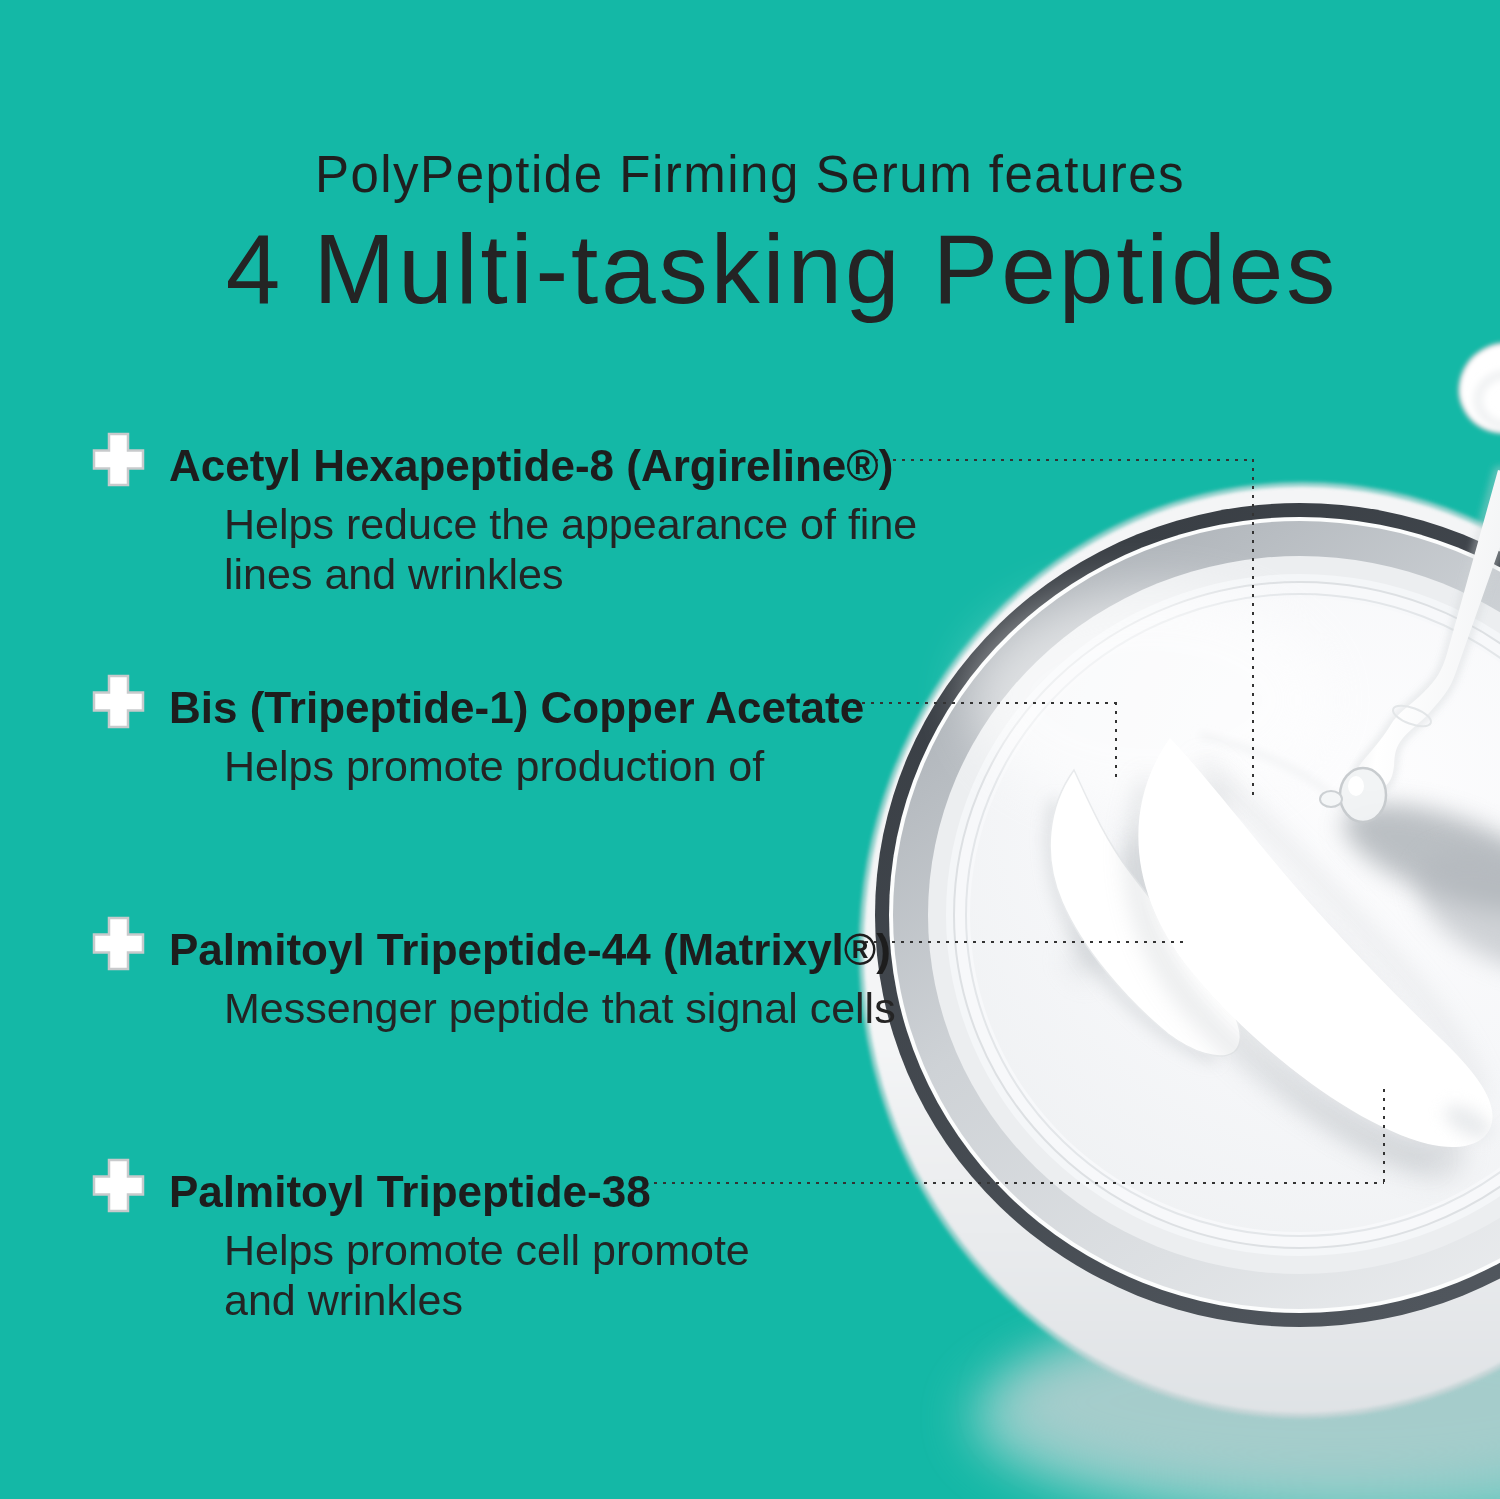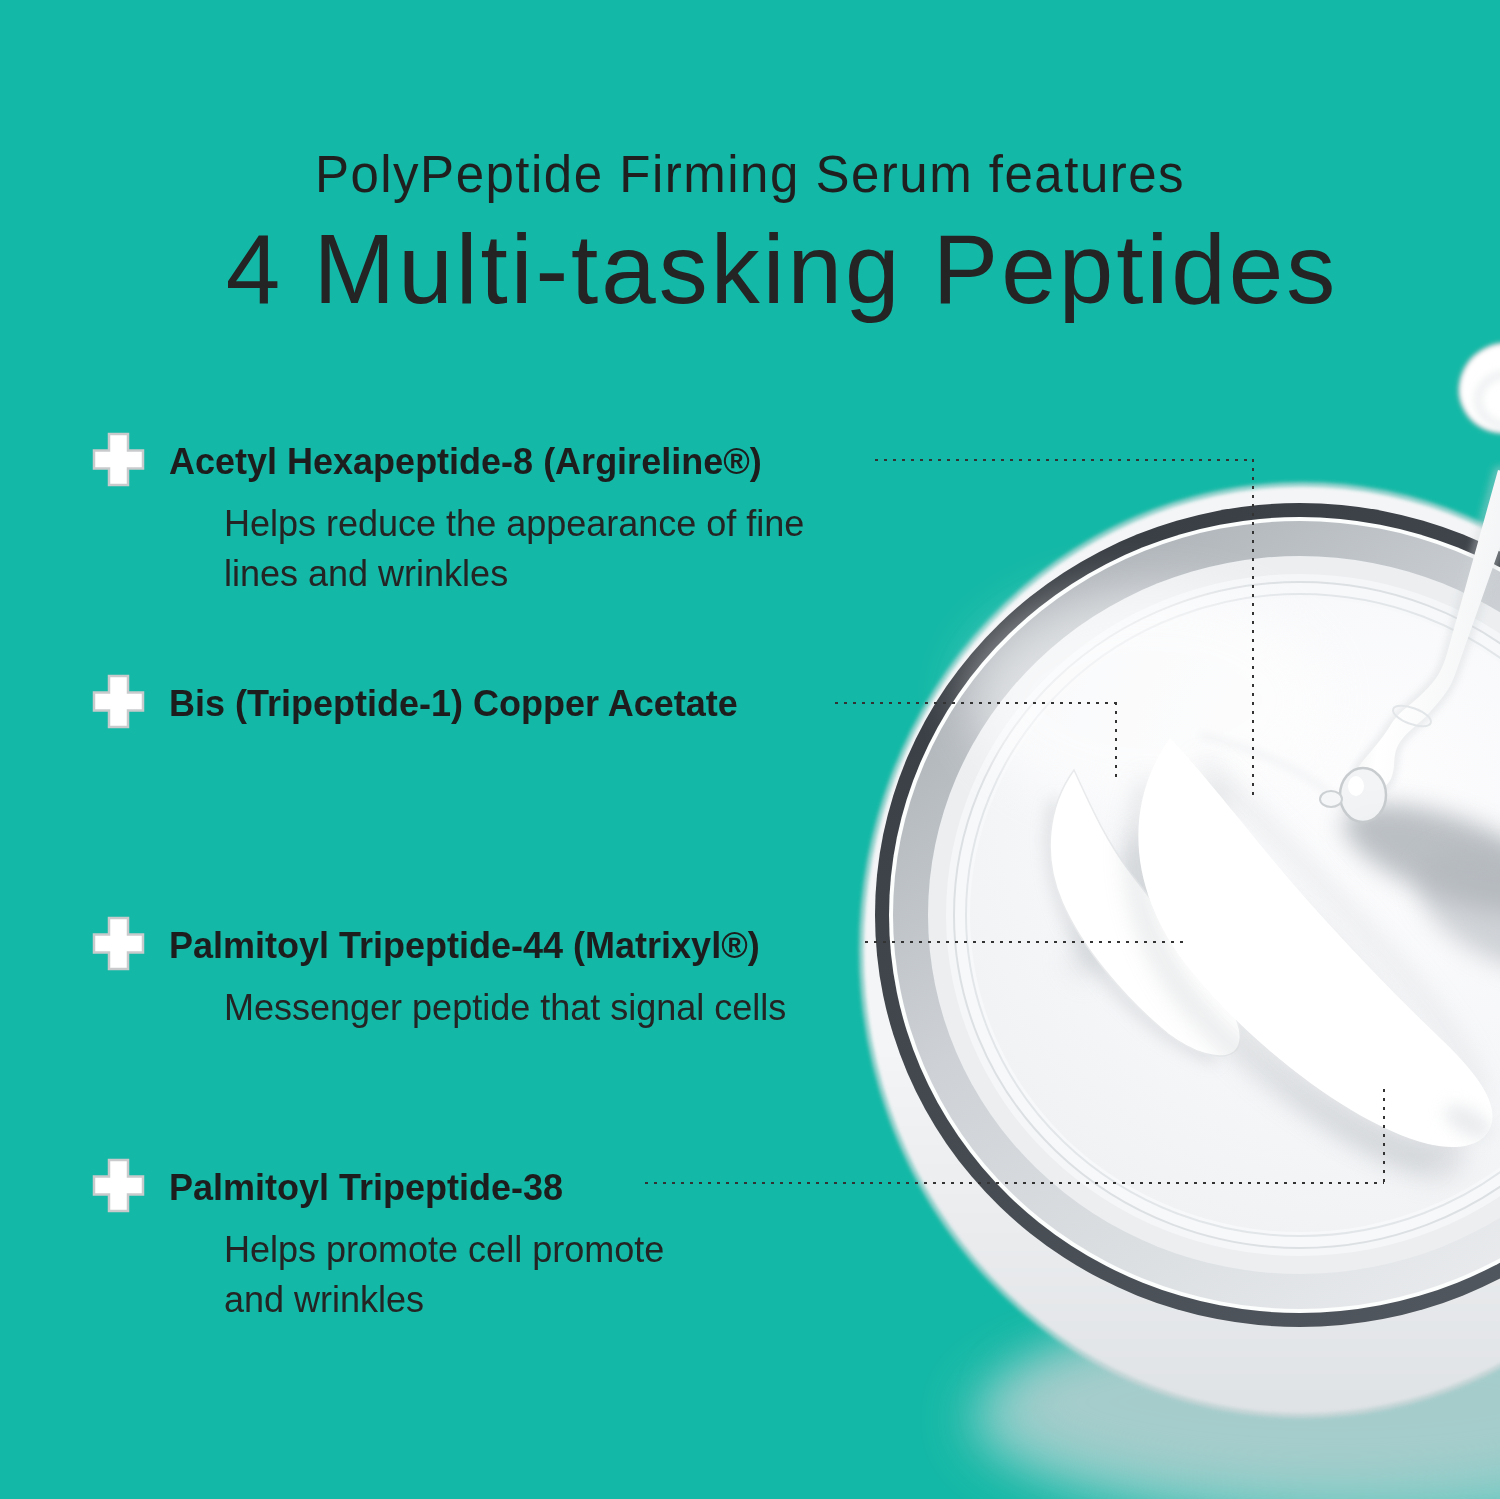--- a/index.html
+++ b/index.html
@@ -13,25 +13,25 @@
     font-size:51px;line-height:1;font-weight:400;letter-spacing:1.5px;color:#1f1f1f;white-space:nowrap;
   }
   .headline{
     position:absolute;top:220px;left:0;width:1500px;text-align:center;
     font-size:98px;line-height:1;font-weight:300;letter-spacing:3px;color:#242424;white-space:nowrap;
   }
   
   .feature{position:absolute;left:0;width:900px;}
   .feature .plus{position:absolute;left:92px;top:0;width:53px;height:55px;}
   .feature .f-name{
-    position:absolute;left:169px;top:12px;font-size:36px;line-height:1;font-weight:700;
+    position:absolute;left:169px;top:12px;font-size:44px;line-height:1;font-weight:700;
     color:#1d1d1d;white-space:nowrap;
   }
   .feature .f-desc{
-    position:absolute;left:224px;top:67px;font-size:36px;line-height:50px;font-weight:400;
+    position:absolute;left:224px;top:67px;font-size:43px;line-height:50px;font-weight:400;
     color:#242424;white-space:nowrap;
   }
   
   .leader-h{
     position:absolute;height:2px;
     background-image:repeating-linear-gradient(to right,#333 0 3px,transparent 3px 9px);
   }
   .leader-v{
     position:absolute;width:2px;
     background-image:repeating-linear-gradient(to bottom,#333 0 3px,transparent 3px 9px);
@@ -183,20 +183,21 @@
       <div>lines and wrinkles</div>
     </div>
   </div>
 
   <div class="feature textlayer" style="top:674px;">
     <svg class="plus" viewBox="0 0 53 55">
       <path d="M17,2 H36 V18.5 H51 V36.5 H36 V53 H17 V36.5 H2 V18.5 H17 Z" fill="#ffffff" stroke-width="2.5" stroke="#c8cacc"></path>
     </svg>
     <div class="f-name">Bis (Tripeptide-1) Copper Acetate</div>
     <div class="f-desc">
+      <div>Helps promote production of</div>
     </div>
   </div>
 
   <div class="feature textlayer" style="top:916px;">
     <svg class="plus" viewBox="0 0 53 55">
       <path d="M17,2 H36 V18.5 H51 V36.5 H36 V53 H17 V36.5 H2 V18.5 H17 Z" fill="#ffffff" stroke-width="2.5" stroke="#c8cacc"></path>
     </svg>
     <div class="f-name">Palmitoyl Tripeptide-44 (Matrixyl®)</div>
     <div class="f-desc">
       <div>Messenger peptide that signal cells</div>

